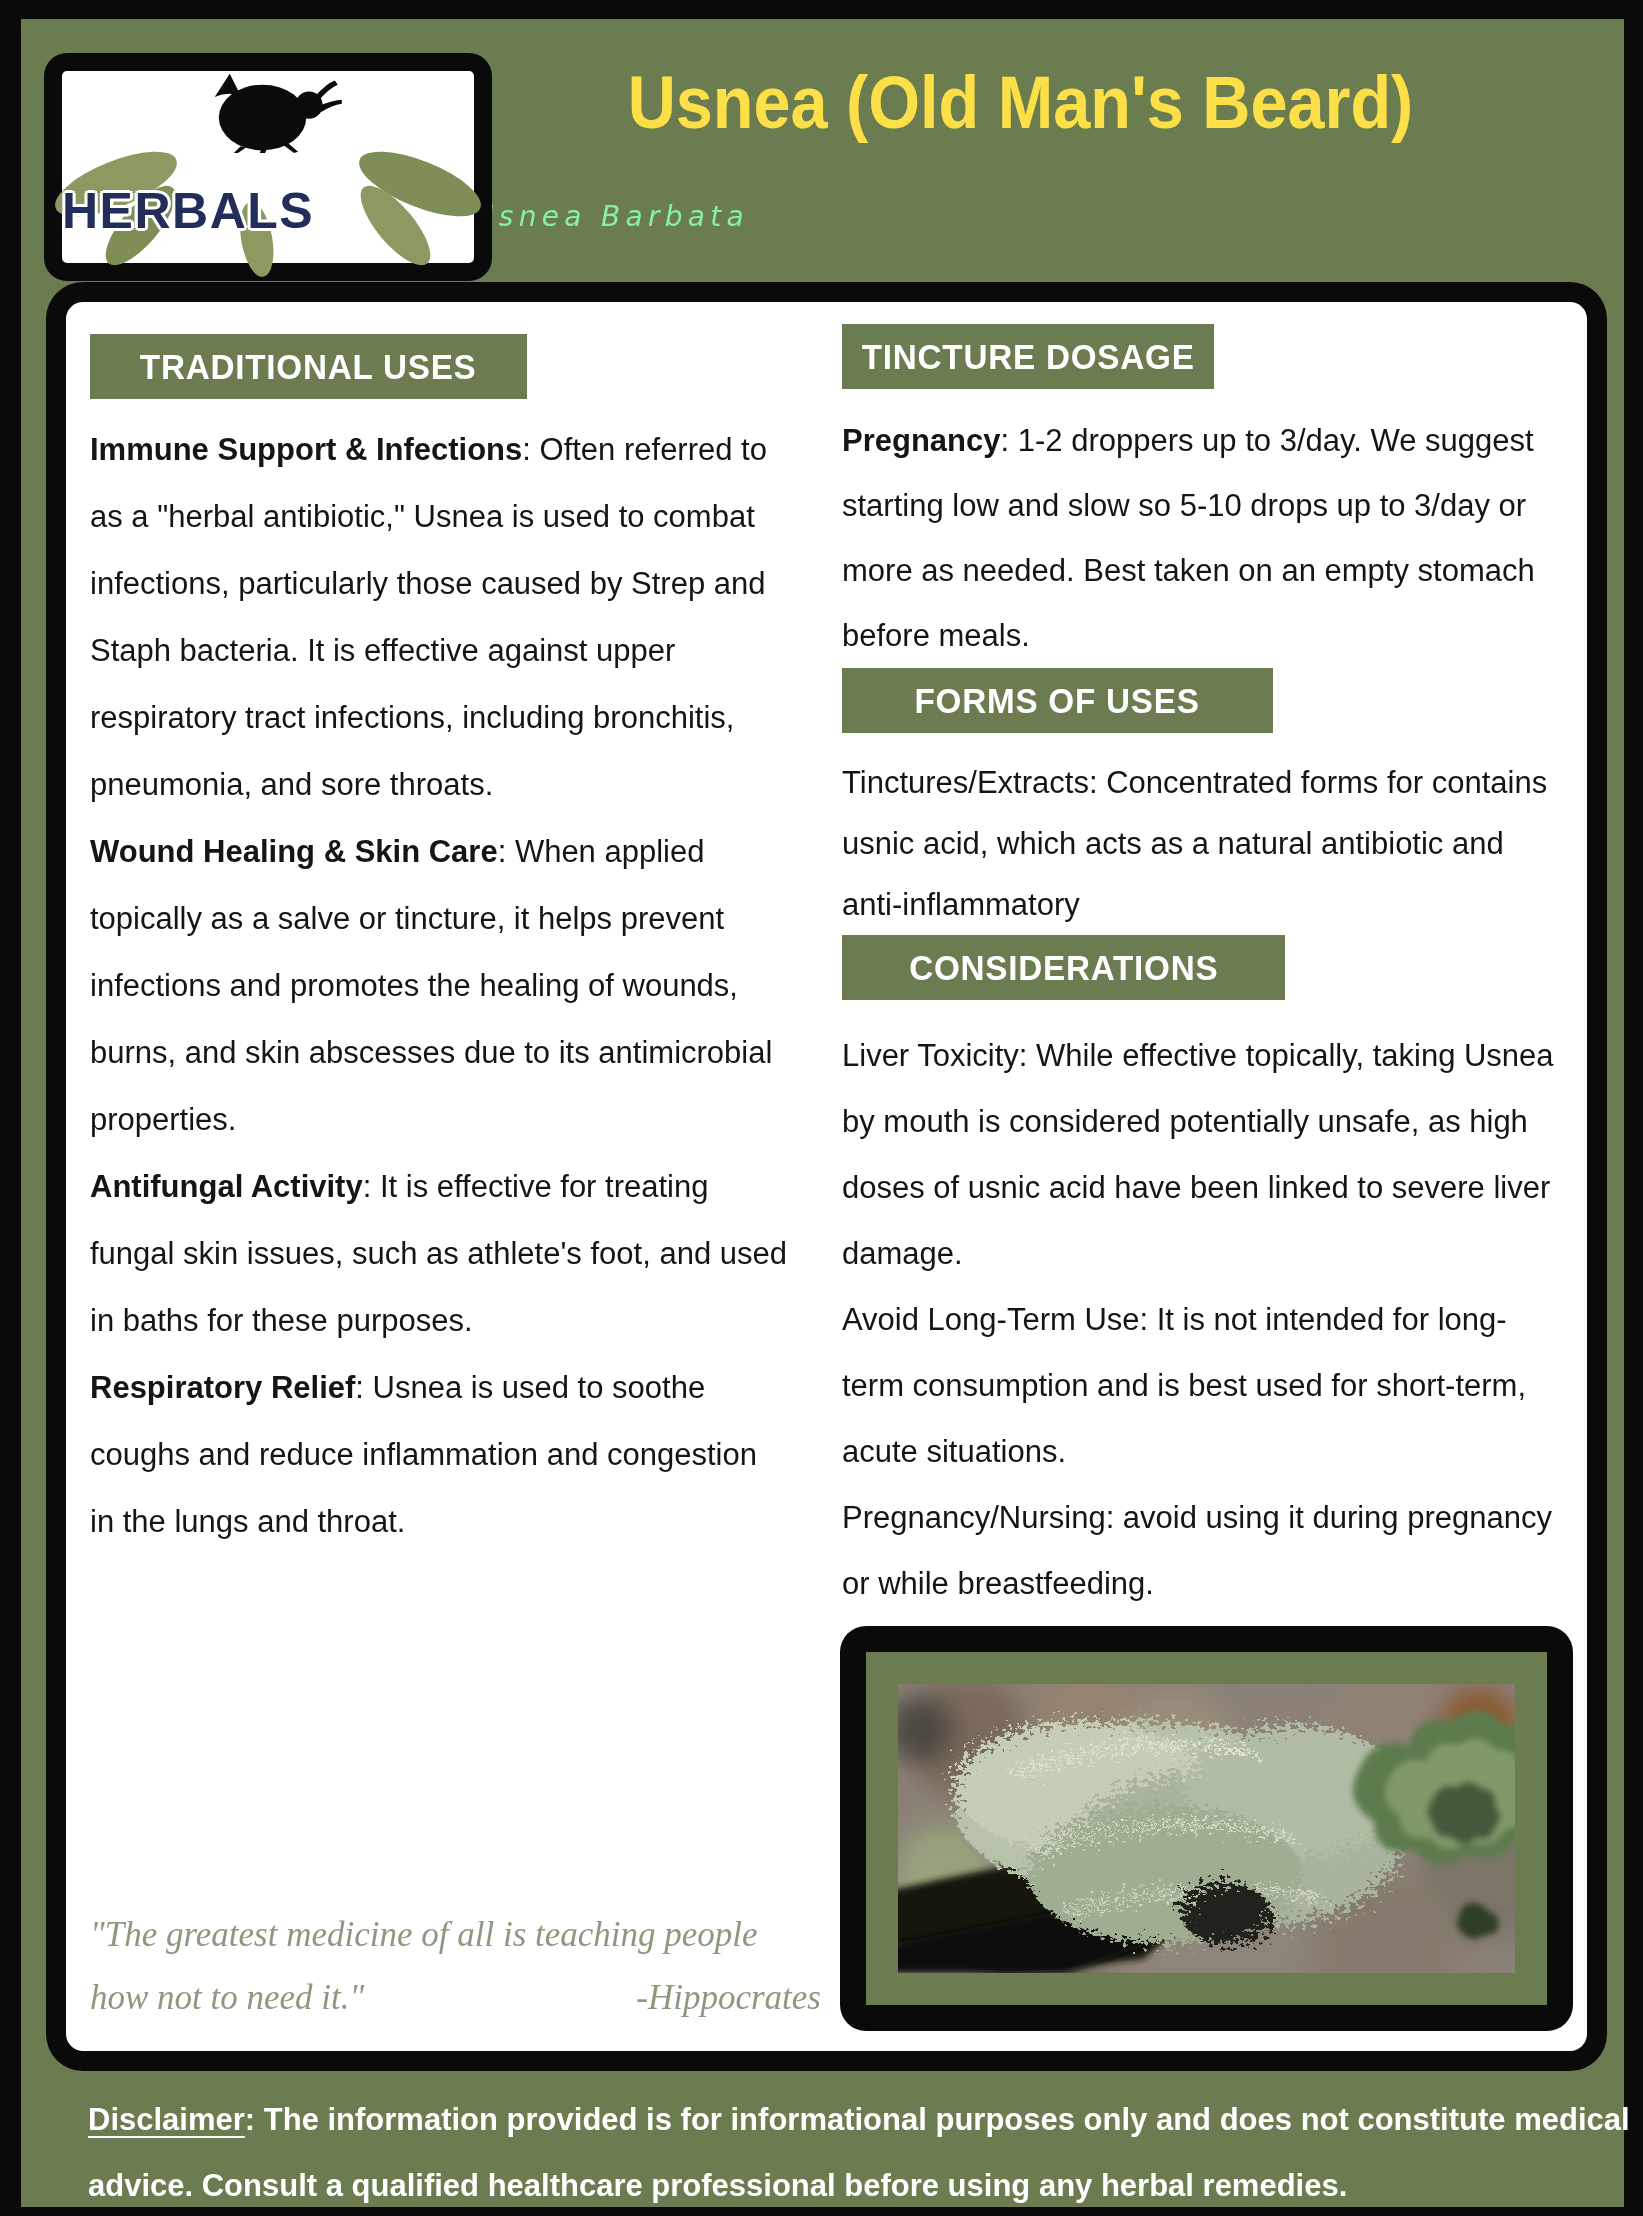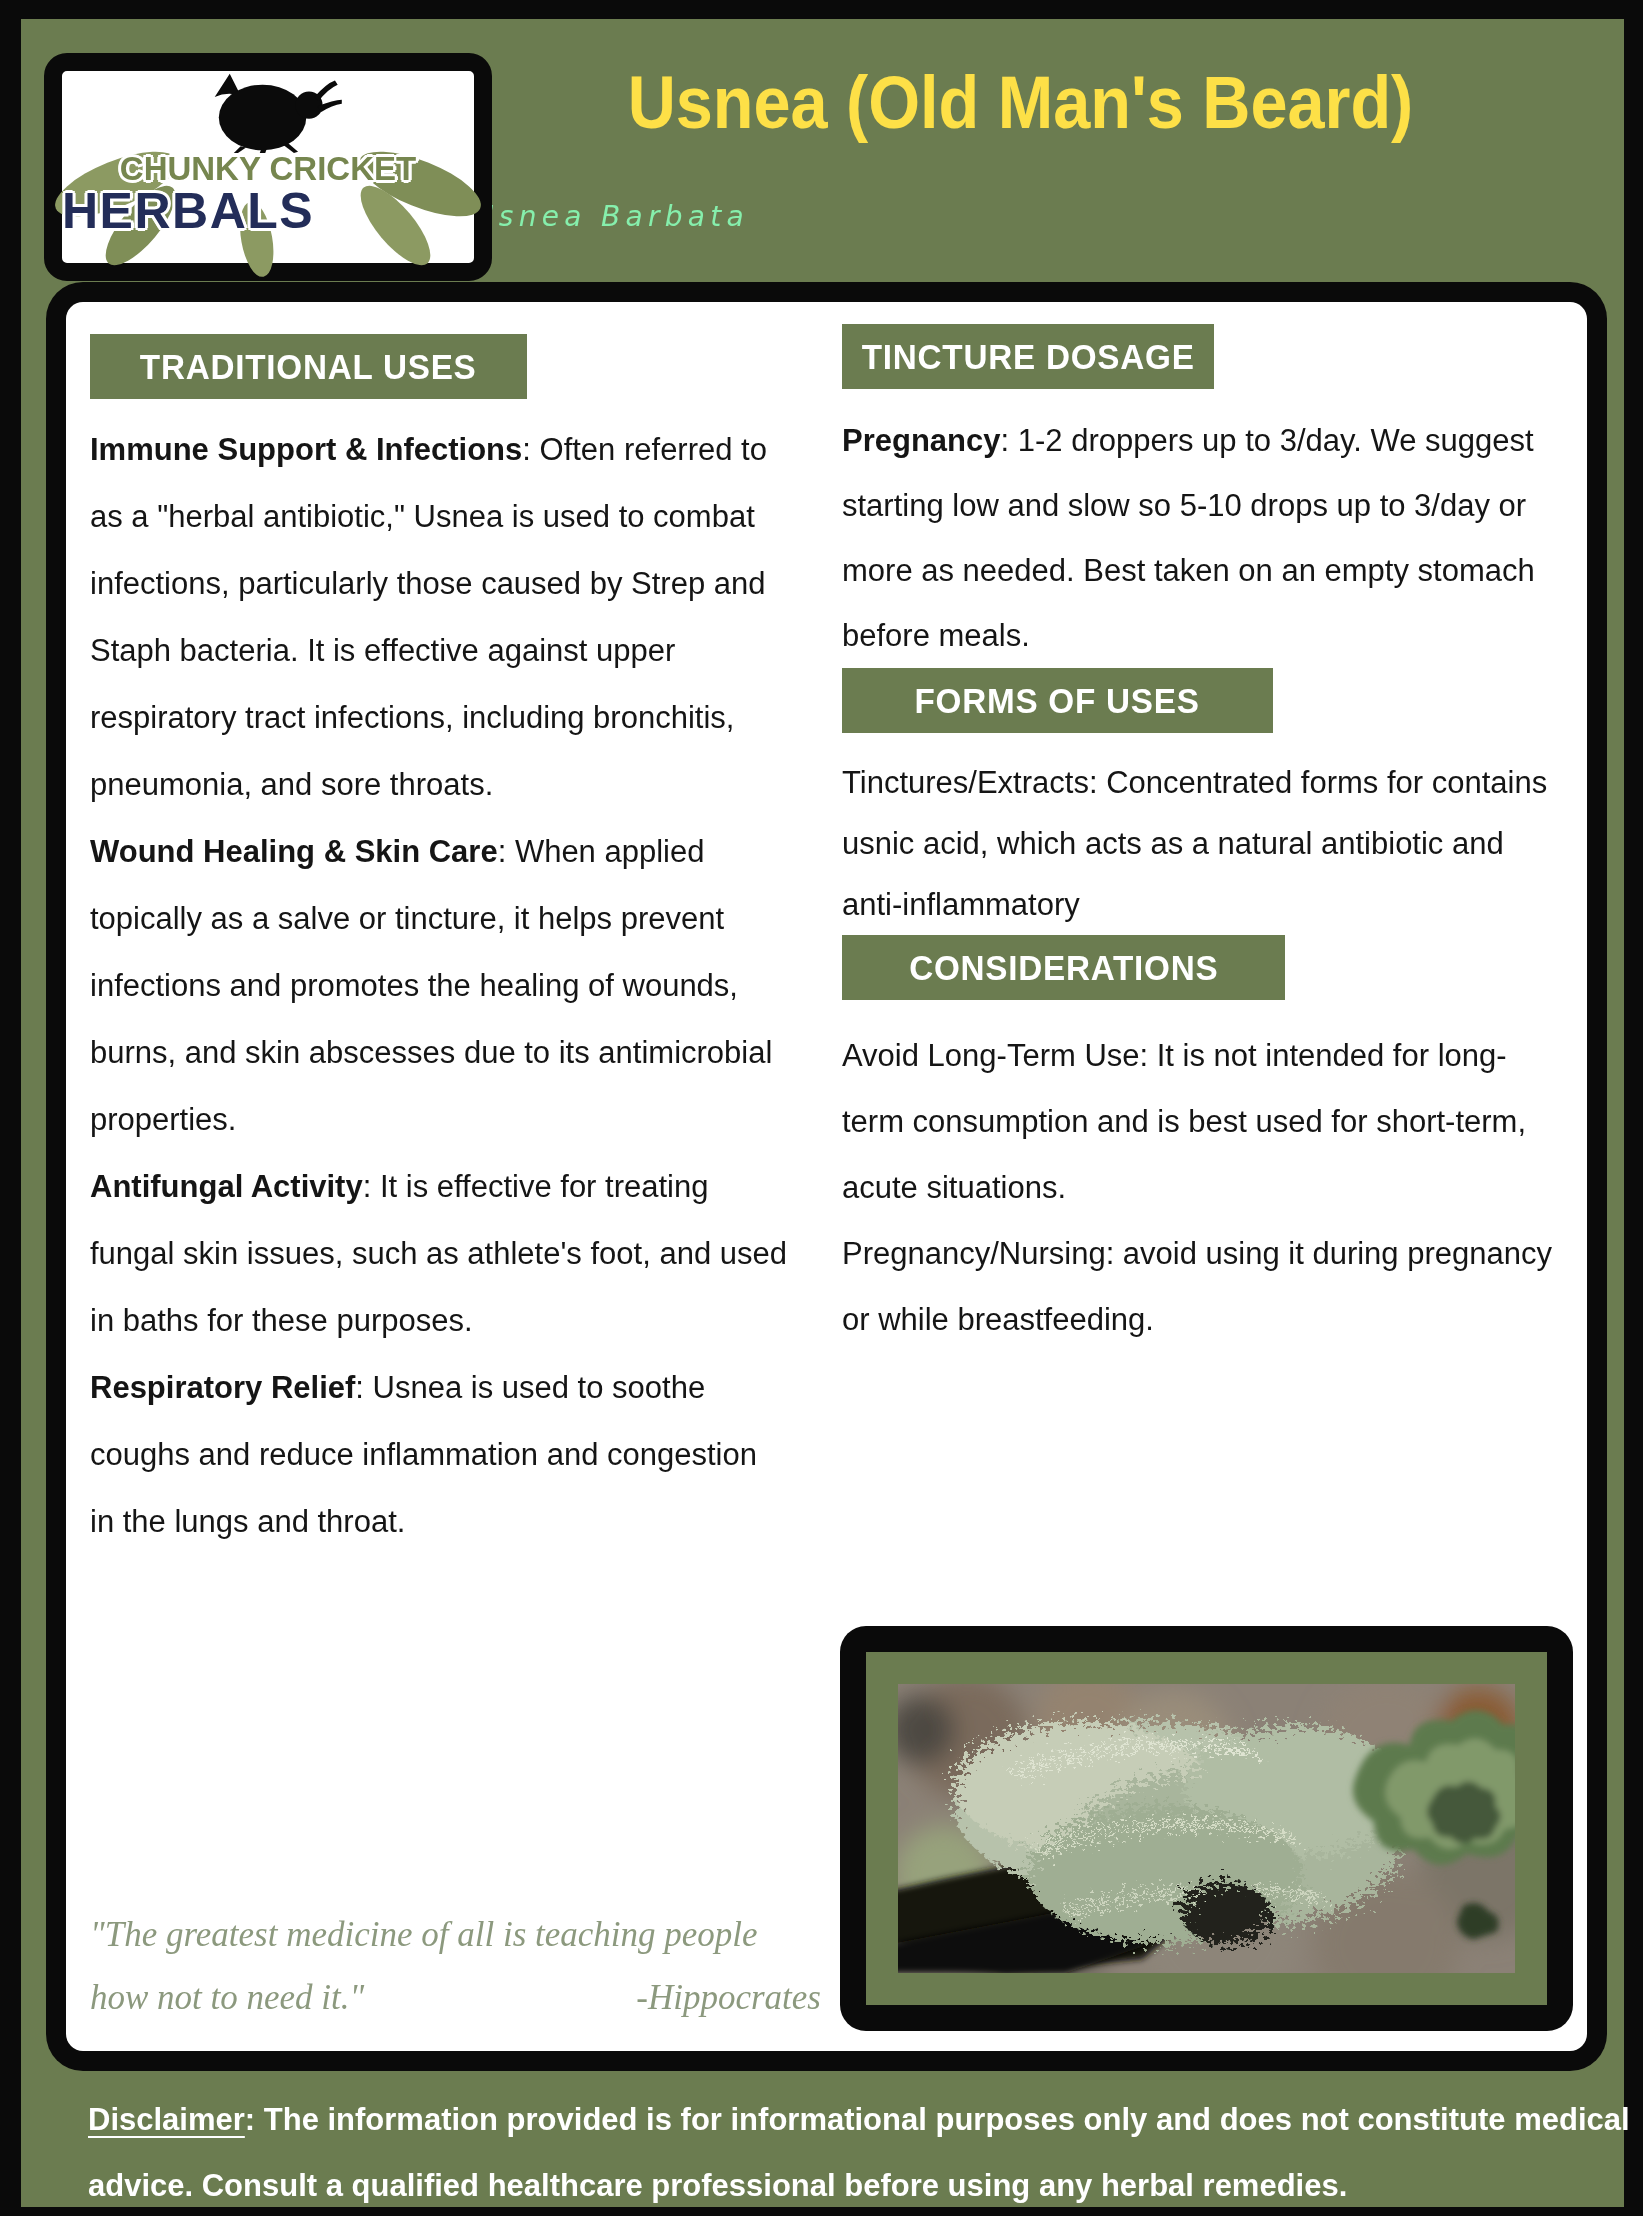--- a/index.html
+++ b/index.html
@@ -100,21 +100,20 @@
         <path d="M52 38 L74 4 L90 36 Q70 30 52 38Z"></path>
         <ellipse cx="122" cy="68" rx="64" ry="48"></ellipse>
         <circle cx="190" cy="50" r="20"></circle>
         <path d="M198 38 Q216 18 228 14 L232 20 Q218 26 204 44Z"></path>
         <path d="M202 52 Q226 42 238 42 L238 48 Q224 50 208 60Z"></path>
         <path d="M90 110 L80 120 L86 120 L98 112Z"></path>
         <path d="M120 114 L118 120 L126 120 L128 114Z"></path>
         <path d="M152 108 L168 120 L174 118 L160 106Z"></path>
       </g>
     </svg>
-    <div class="brand1">CHUNKY CRICKET</div>
     <div class="brand2">HERBALS</div>
   </div>
 
   <div class="col left-col">
     <div class="sec-box w1">
       <span>TRADITIONAL USES</span>
     </div>
     <div class="body">
       <p><span class="lead">Immune Support &amp; Infections</span><span>: Often referred to as a "herbal antibiotic," Usnea is used to combat infections, particularly those caused by Strep and Staph bacteria. It is effective against upper respiratory tract infections, including bronchitis, pneumonia, and sore throats.</span></p>
       <p><span class="lead">Wound Healing &amp; Skin Care</span><span>: When applied topically as a salve or tincture, it helps prevent infections and promotes the healing of wounds, burns, and skin abscesses due to its antimicrobial properties.</span></p>
@@ -135,20 +134,21 @@
       <span>FORMS OF USES</span>
     </div>
     <div class="body rc-para2">
       <p><span class="lead"></span><span>Tinctures/Extracts: Concentrated forms for contains usnic acid, which acts as a natural antibiotic and anti-inflammatory</span></p>
     </div>
 
     <div class="sec-box w4 rc-box3">
       <span>CONSIDERATIONS</span>
     </div>
     <div class="body rc-para3">
+      <p><span class="lead"></span><span>Liver Toxicity: While effective topically, taking Usnea by mouth is considered potentially unsafe, as high doses of usnic acid have been linked to severe liver damage.</span></p>
       <p><span class="lead"></span><span>Avoid Long-Term Use: It is not intended for long-term consumption and is best used for short-term, acute situations.</span></p>
       <p><span class="lead"></span><span>Pregnancy/Nursing:  avoid using it during pregnancy or while breastfeeding.</span></p>
     </div>
   </div>
 
   <div class="quote">
     <div>"The greatest medicine of all is teaching people</div>
     <div class="quote-l2">
       <span>how not to need it."</span>
       <span>-Hippocrates</span>

